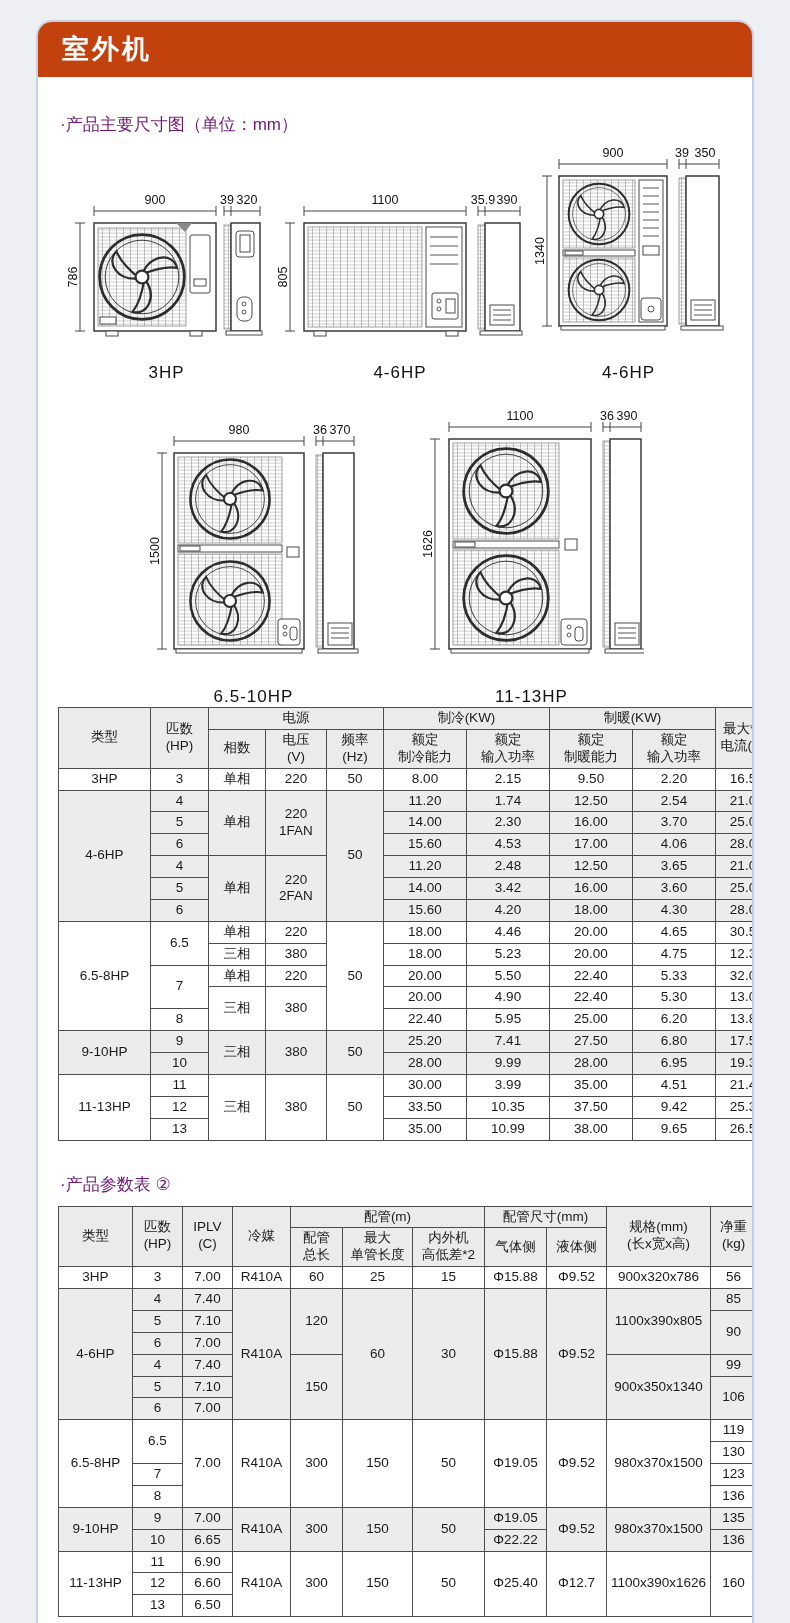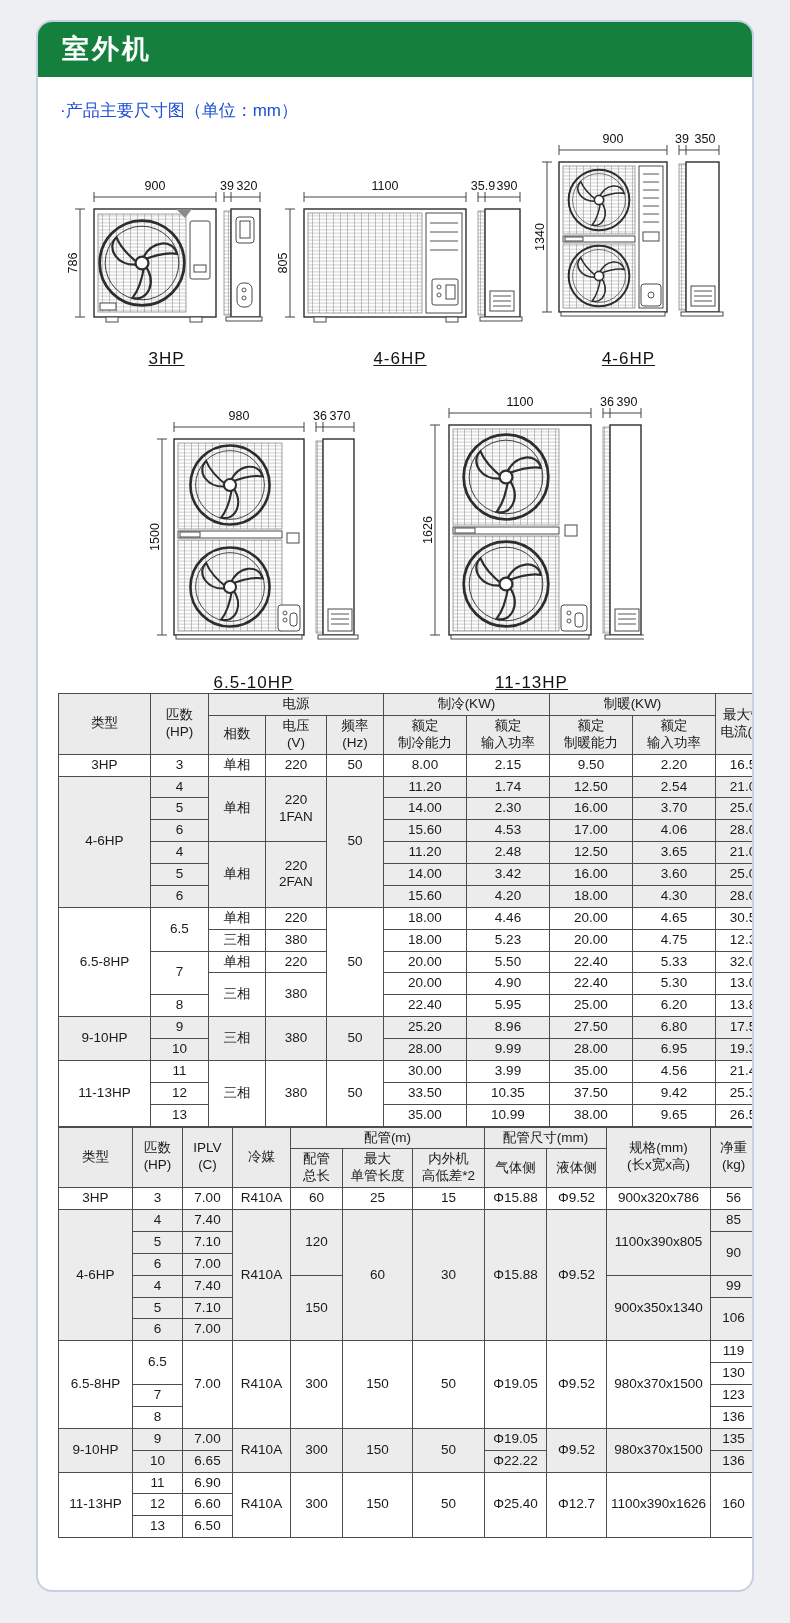--- a/index.html
+++ b/index.html
@@ -10,29 +10,29 @@
     color:#1a1a1a;
     position:relative;
   }
   .card{
     position:absolute;left:36px;top:20px;width:718px;min-height:1572px;
     background:#ffffff;
     border:2px solid #c6d0e2;border-radius:16px;
     overflow:hidden;box-sizing:border-box;
   }
   .title-bar{
-    background:#15803d;color:#ffffff;
+    background:#c2410c;color:#ffffff;
     font-size:27px;font-weight:bold;letter-spacing:3px;
     padding:9px 24px 10px;
   }
   .content{padding:4px 20px 24px;}
-  .sec-title{font-size:17px;margin:18px 2px 10px;color:#1d4ed8;}
+  .sec-title{font-size:17px;margin:32px 2px 10px;color:#701a75;}
   .diag-row{display:flex;justify-content:space-between;align-items:flex-end;padding:0 6px;}
   .diag-row.row2{justify-content:space-evenly;margin-top:26px;padding:0 30px;}
-  figure{margin:0;text-align:center;text-decoration:underline;}
+  figure{margin:0;text-align:center;}
   figcaption{font-size:17px;margin-top:8px;color:#111;letter-spacing:1px;}
   svg text{font-family:"Liberation Sans","DejaVu Sans",sans-serif;}
   .ln{fill:#ffffff;stroke:#2d2d2d;stroke-width:1.4;}
   .ln2{fill:#ffffff;stroke:#4a4a4a;stroke-width:1;}
   .meshr{fill:url(#mesh);stroke:#7a7a7a;stroke-width:0.7;}
   .dim{stroke:#444444;stroke-width:1;fill:none;}
   .slat{stroke:#555555;stroke-width:1;fill:none;}
   .dimt{font-size:12.5px;fill:#111111;}
   table.spec{
     border-collapse:collapse;table-layout:fixed;width:678px;
@@ -411,21 +411,21 @@
             <td>6.20</td>
             <td>13.8</td>
           </tr>
           <tr class="shade">
             <td rowspan="2">9-10HP</td>
             <td>9</td>
             <td rowspan="2">三相</td>
             <td rowspan="2">380</td>
             <td rowspan="2">50</td>
             <td>25.20</td>
-            <td>8.96</td>
+            <td>7.41</td>
             <td>27.50</td>
             <td>6.80</td>
             <td>17.5</td>
           </tr>
           <tr class="shade">
             <td>10</td>
             <td>28.00</td>
             <td>9.99</td>
             <td>28.00</td>
             <td>6.95</td>
@@ -433,21 +433,21 @@
           </tr>
           <tr>
             <td rowspan="3">11-13HP</td>
             <td>11</td>
             <td rowspan="3">三相</td>
             <td rowspan="3">380</td>
             <td rowspan="3">50</td>
             <td>30.00</td>
             <td>3.99</td>
             <td>35.00</td>
-            <td>4.56</td>
+            <td>4.51</td>
             <td>21.4</td>
           </tr>
           <tr>
             <td>12</td>
             <td>33.50</td>
             <td>10.35</td>
             <td>37.50</td>
             <td>9.42</td>
             <td>25.3</td>
           </tr>
@@ -455,20 +455,21 @@
             <td>13</td>
             <td>35.00</td>
             <td>10.99</td>
             <td>38.00</td>
             <td>9.65</td>
             <td>26.5</td>
           </tr>
         </tbody>
       </table>
 
+    <div class="sec-title">·产品参数表 ②</div>
     <table class="spec">
         <colgroup>
           <col style="width: 74px;">
           <col style="width: 50px;">
           <col style="width: 50px;">
           <col style="width: 58px;">
           <col style="width: 52px;">
           <col style="width: 70px;">
           <col style="width: 72px;">
           <col style="width: 62px;">

